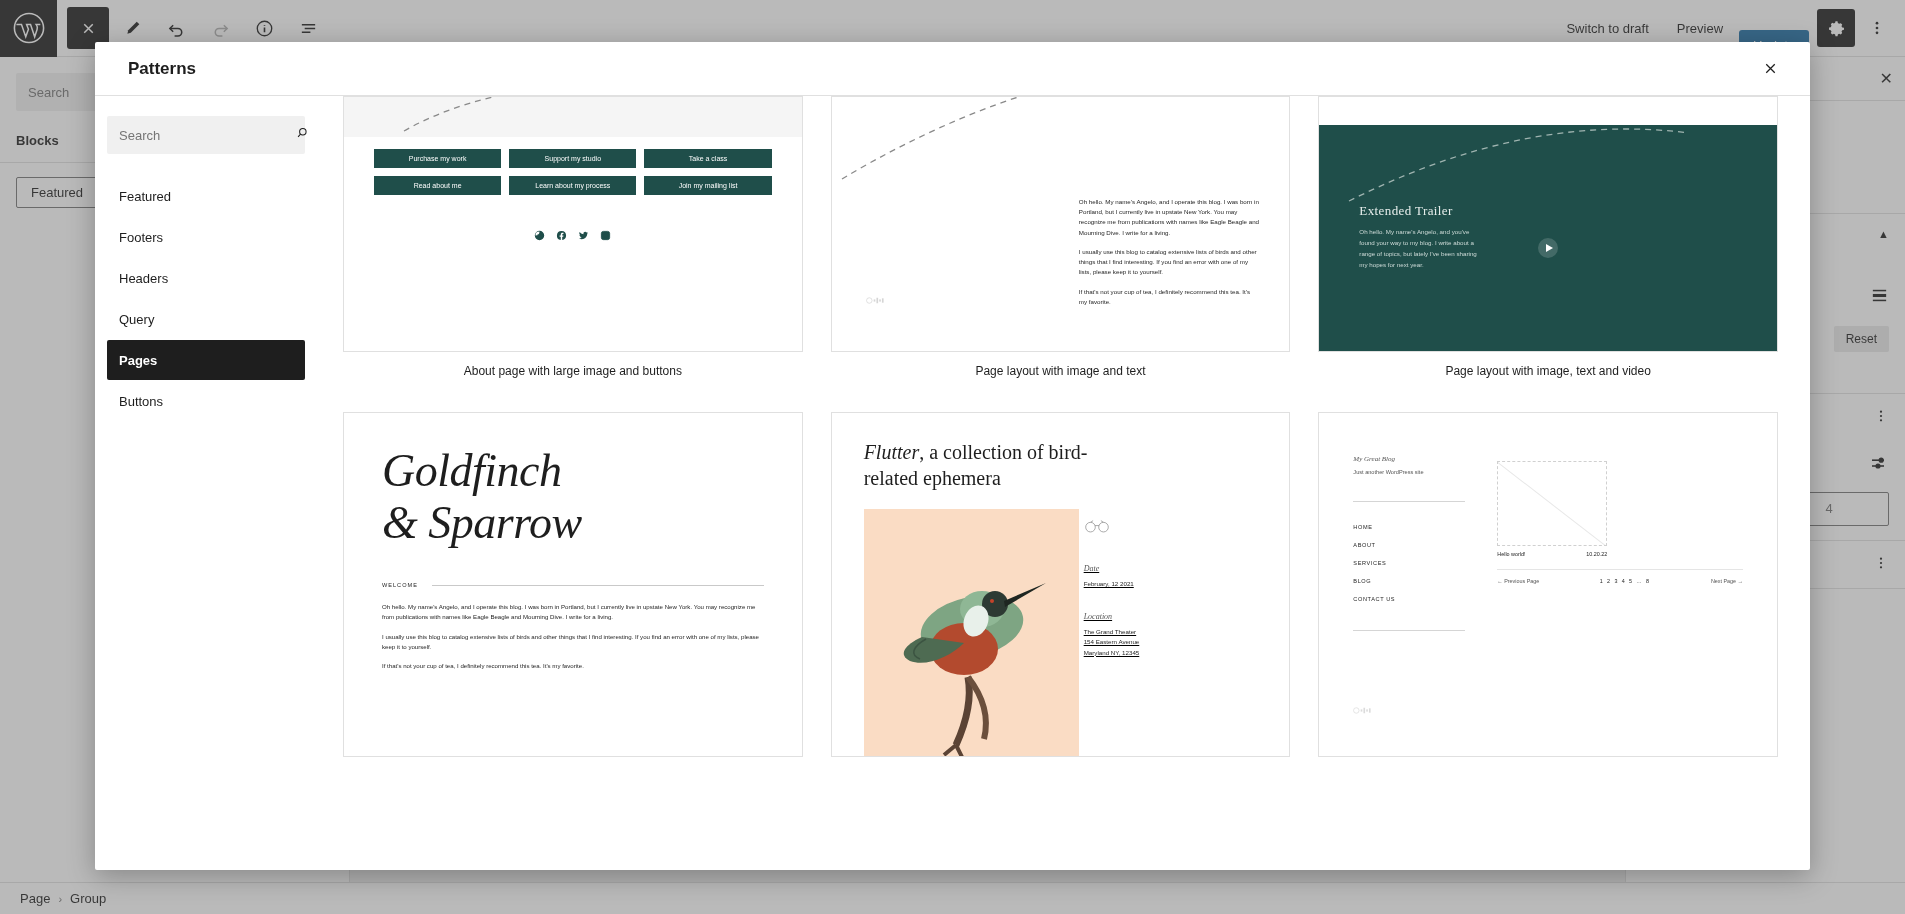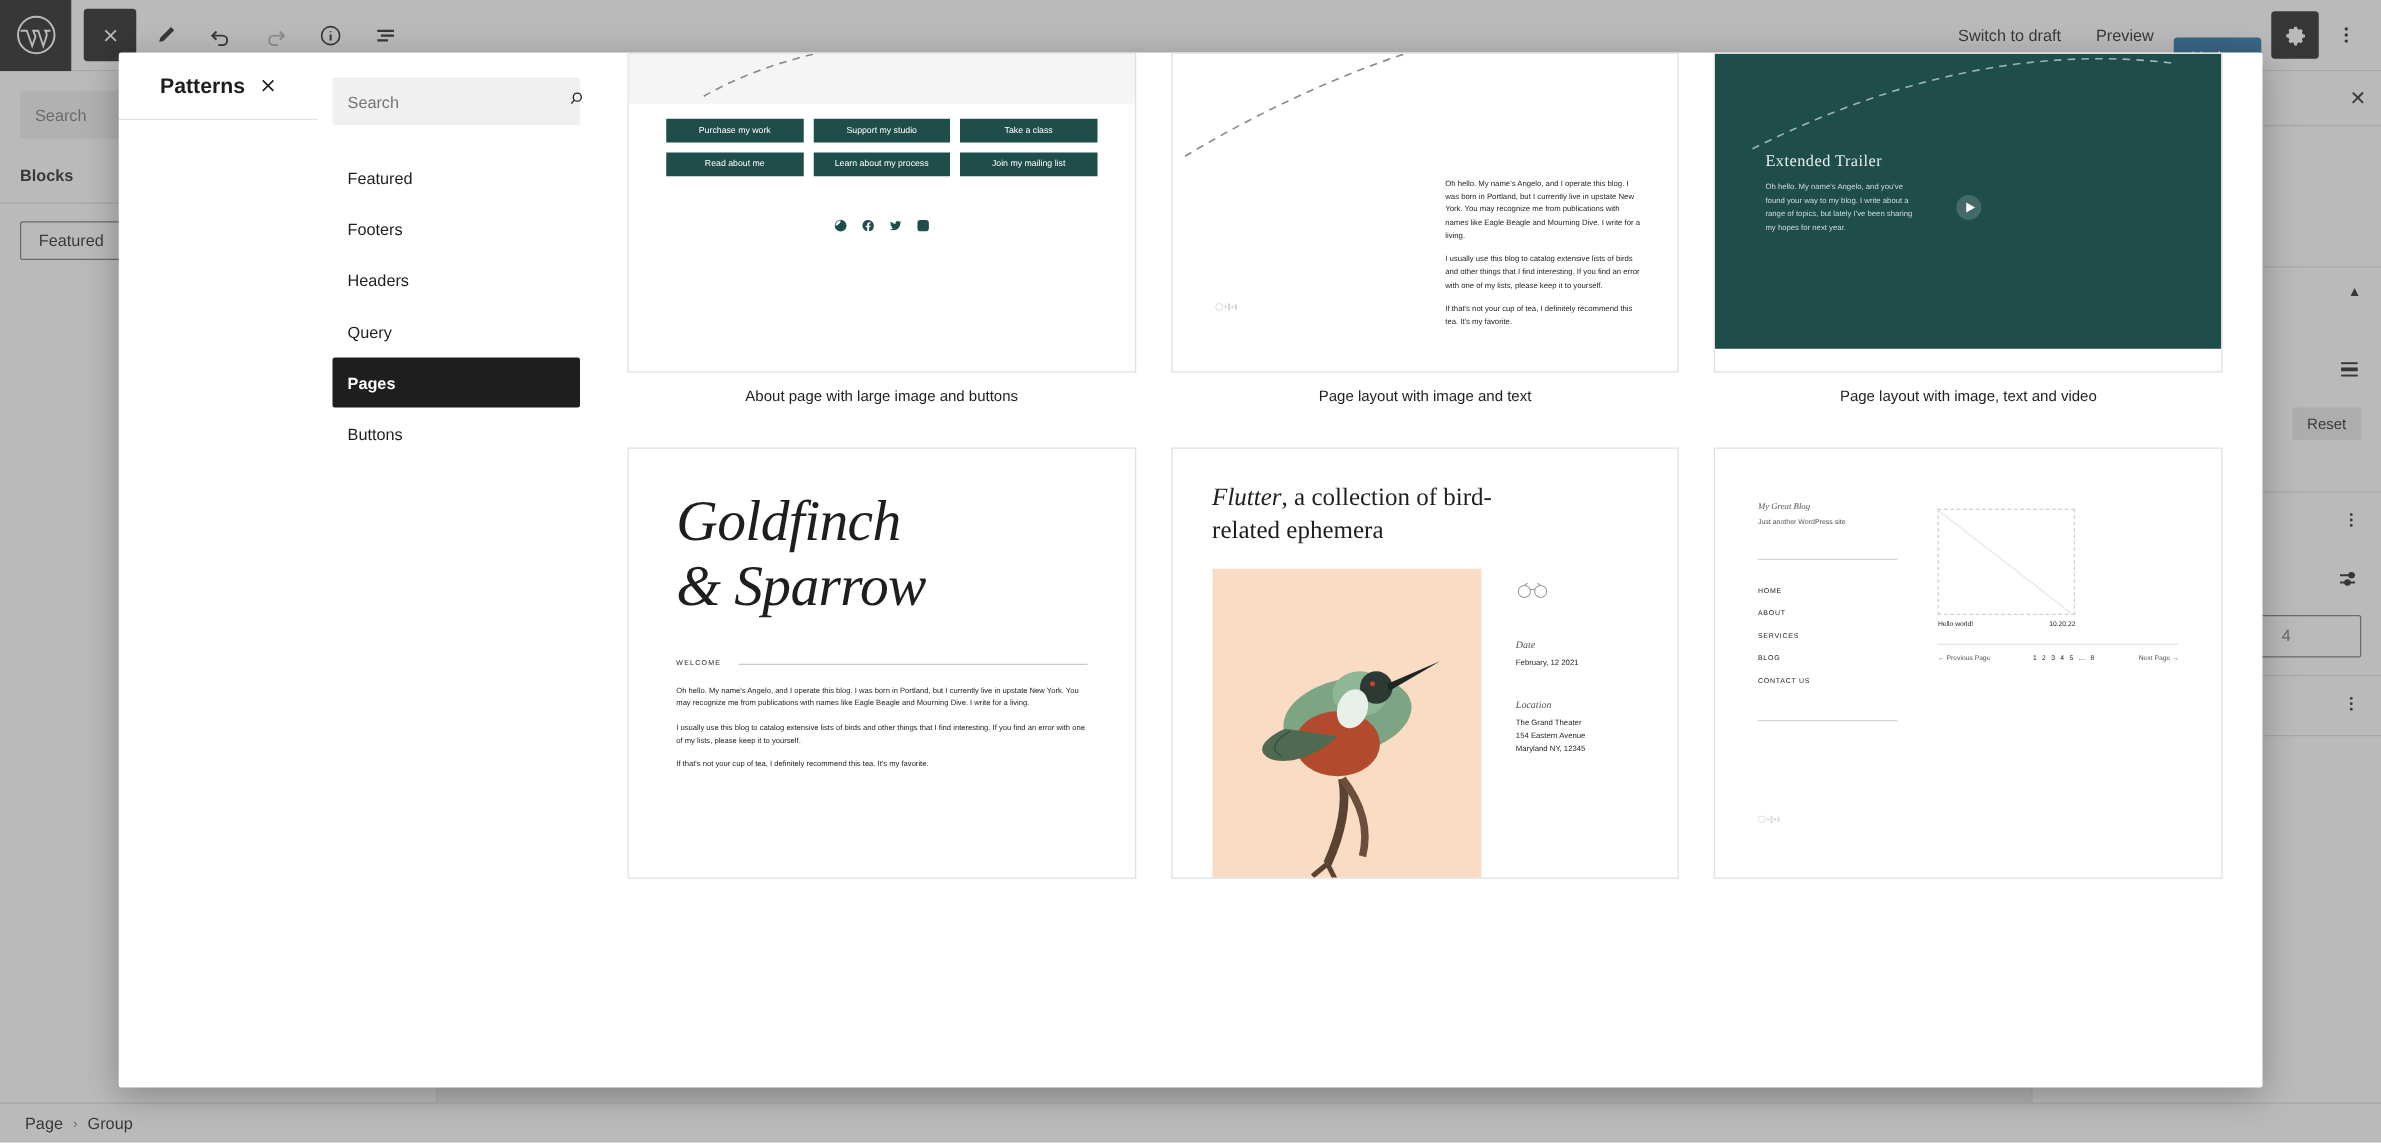--- a/index.html
+++ b/index.html
@@ -115,21 +115,21 @@
 
   
   .scrim { position: absolute; inset: 0; background: rgba(90,90,90,0.42); }
 
   
   .modal {
     position: absolute; left: 95px; top: 42px;
     width: 1715px; height: 828px;
     background: #fff; border-radius: 2px;
     box-shadow: 0 6px 28px rgba(0,0,0,0.28);
-    display: flex; flex-direction: row; overflow: hidden;
+    display: flex; flex-direction: column; overflow: hidden;
   }
   .modal-head {
     height: 54px; flex: 0 0 54px; display: flex; align-items: center;
     padding: 0 22px 0 33px; border-bottom: 1px solid #e0e0e0;
   }
   .modal-title { font-size: 17px; font-weight: 600; color: #1e1e1e; }
   .modal-close {
     margin-left: auto; width: 36px; height: 36px; background: none; border: none;
     cursor: pointer; display: flex; align-items: center; justify-content: center;
   }
@@ -180,21 +180,21 @@
   .socials svg { width: 11px; height: 11px; fill: #1f4e4a; }
 
   
   .p2 { display: flex; height: 100%; }
   .p2-left { flex: 1; position: relative; overflow: hidden; }
   .p2-right { width: 46%; padding: 100px 30px 0 0; }
   .p2-right p { font-size: 6.2px; line-height: 1.65; color: #1e1e1e; margin-bottom: 9px; }
   .p2-mark { position: absolute; left: 34px; bottom: 42px; opacity: .35; }
 
   
-  .p3 { position: relative; height: 100%; }
+  .p3 { position: relative; height: 100%; margin-top: 28px; }
   .p3-hero {
     position: absolute; left: 0; right: 0; top: 0; bottom: 18px;
     background: #1f4e4a; overflow: hidden;
   }
   .p3-title {
     position: absolute; left: 40px; top: 78px; color: #e7eeec;
     font-family: "Liberation Serif", serif; font-size: 13px; letter-spacing: .4px;
   }
   .p3-body {
     position: absolute; left: 40px; top: 102px; width: 122px;
@@ -226,21 +226,21 @@
   .p4-body { margin-top: 14px; }
   .p4-body p { font-size: 6.1px; line-height: 1.7; color: #1e1e1e; margin-bottom: 9px; }
 
   
   .p5 { padding: 26px 0 0 32px; height: 100%; }
   .p5-title {
     font-family: Liberation Serif, serif; font-size: 20px; line-height: 1.3;
     color: #1e1e1e; max-width: 260px;
   }
   .p5-title em { font-style: italic; }
-  .p5-cols { display: flex; gap: 28px; margin-top: 18px; }
+  .p5-cols { display: flex; gap: 5px; margin-top: 18px; text-decoration: underline; }
   .p5-photo {
     width: 215px; height: 250px; background: #fadcc4;
     position: relative; overflow: hidden; flex: 0 0 215px;
   }
   .p5-meta { padding-top: 10px; }
   .p5-glyph { margin-bottom: 26px; }
   .p5-lab {
     font-family: "Liberation Serif", serif; font-style: italic;
     font-size: 8px; color: #555; margin-bottom: 6px;
   }

